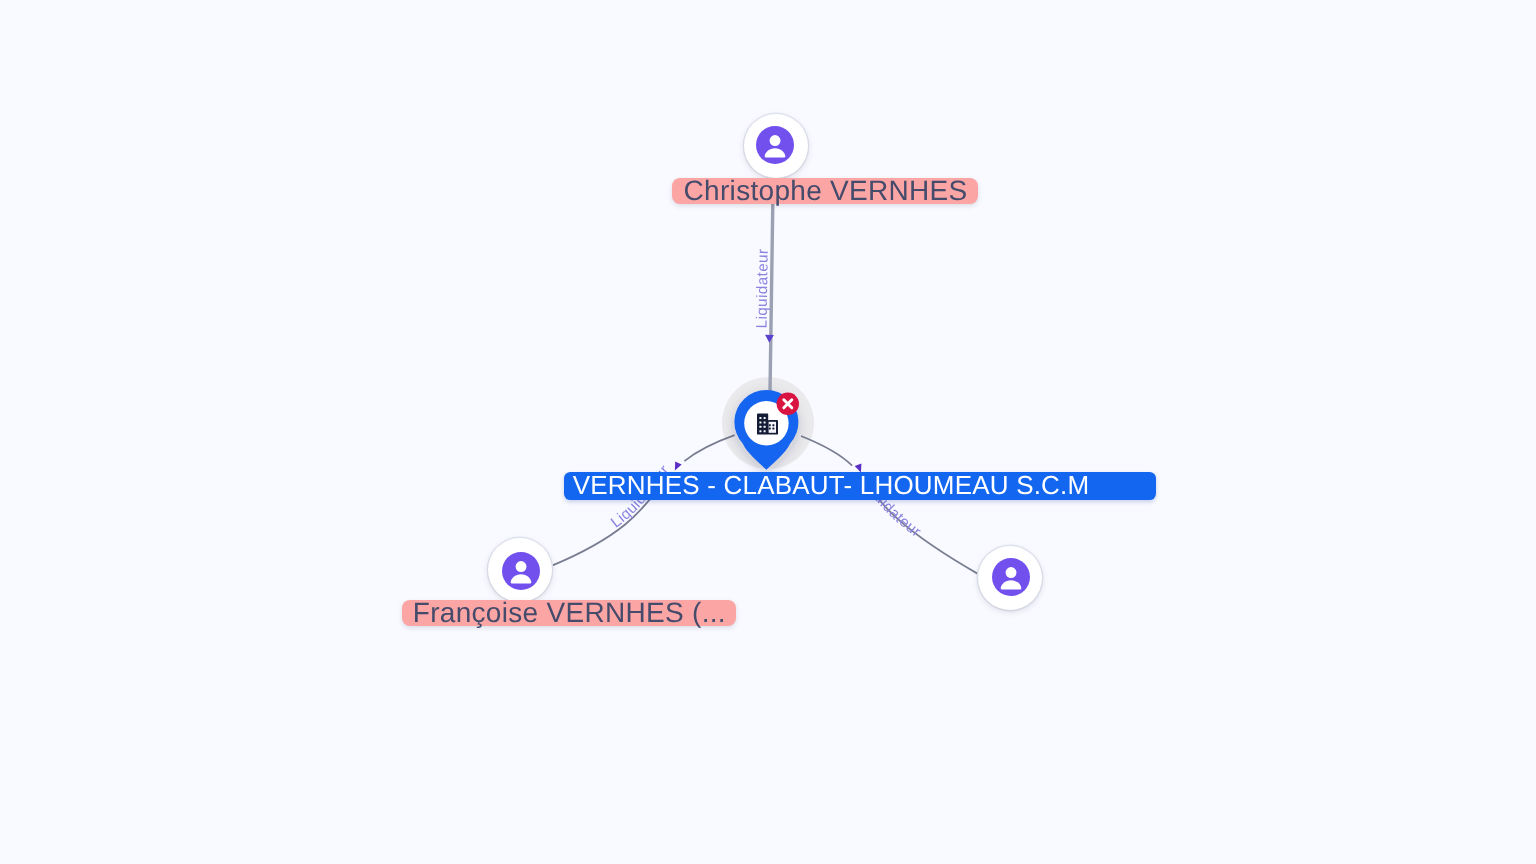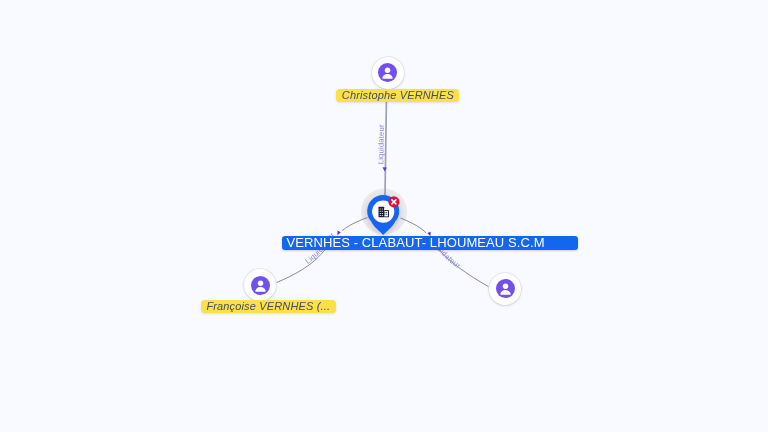--- a/index.html
+++ b/index.html
@@ -7,24 +7,24 @@
   body{width:768px;height:432px;overflow:hidden;
        font-family:"Liberation Sans",sans-serif;
        background:#f9faff;}
   #stage{position:relative;width:768px;height:432px;background:#f9faff;}
   svg.layer{position:absolute;left:0;top:0;width:768px;height:432px;overflow:visible;}
   .avatar-wrap{position:absolute;width:32px;height:32px;border-radius:50%;
     background:#ffffff;box-shadow:0 1px 3px rgba(40,45,80,.15),0 0 0 0.7px rgba(228,230,240,.95);
     display:flex;align-items:center;justify-content:center;}
   .avatar-disc{width:19.2px;height:19.2px;border-radius:50%;background:#7150ee;
     display:flex;align-items:center;justify-content:center;}
-  .pname{position:absolute;white-space:nowrap;background:#fde047;color:#454b6b;-webkit-font-smoothing:antialiased;
-    font-size:11px;letter-spacing:.15px;line-height:13.4px;height:13.4px;
+  .pname{position:absolute;white-space:nowrap;background:#fca5a5;color:#454b6b;-webkit-font-smoothing:antialiased;
+    font-size:14px;letter-spacing:.15px;line-height:13.4px;height:13.4px;
     padding:0 5.5px;border-radius:4px;
-    box-shadow:0 1px 2.5px rgba(45,50,85,.14);font-style:italic;}
+    box-shadow:0 1px 2.5px rgba(45,50,85,.14);}
   .clabel{position:absolute;white-space:nowrap;background:#1366f0;color:#fff;
     font-size:13px;letter-spacing:.1px;line-height:14.4px;height:14.4px;
     padding:0 33px 0 4px;border-radius:3.2px;
     box-shadow:0 1px 2px rgba(20,60,160,.22);}
 </style>
 </head>
 <body>
 
 <div id="stage">
 

